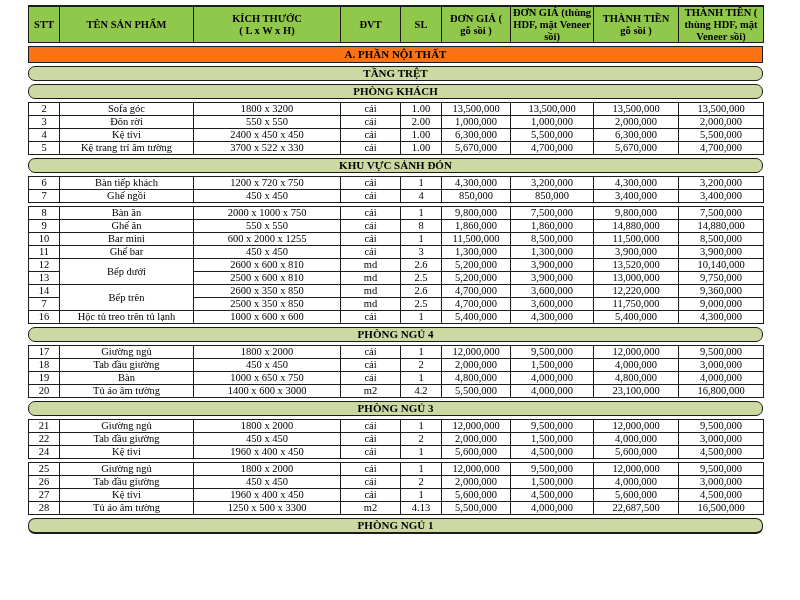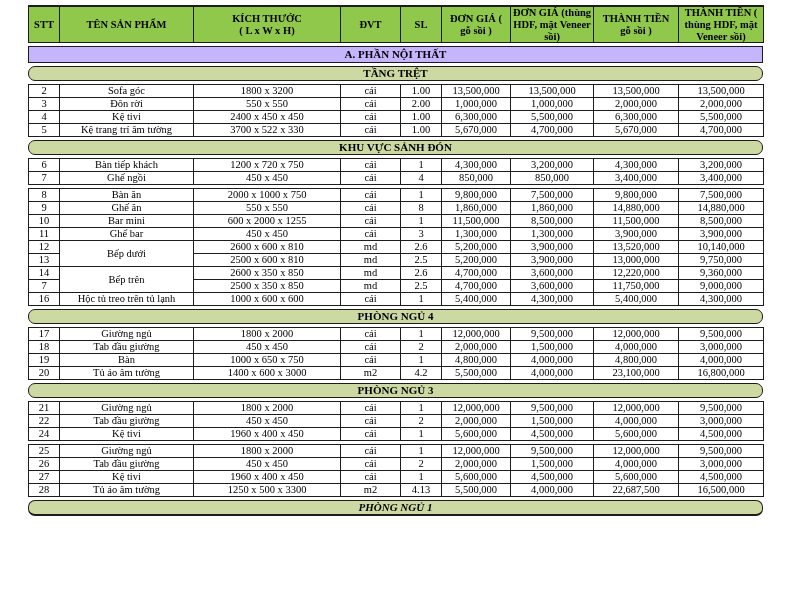--- a/index.html
+++ b/index.html
@@ -60,26 +60,26 @@
   .band {
     margin-top: 3px;
     border: 1px solid #1c1c1c;
     height: 13px;
     line-height: 13px;
     text-align: center;
     font-weight: bold;
     font-size: 11px;
   }
   .band-dark {
-    background: #c4b5fd;
+    background: #f97316;
     height: 15px;
     line-height: 15px;
   }
   .band-light { background: #cdd9a3; border-radius: 7px; }
-  .band:last-child { border-bottom-width: 2px; font-style: italic; }
+  .band:last-child { border-bottom-width: 2px; }
 </style>
 </head>
 <body>
 
 <div class="wrap">
   <table class="grid">
     <colgroup>
       <col class="c1">
         <col class="c2">
         <col class="c3">
@@ -107,20 +107,21 @@
 gỗ sồi )</th>
         <th>THÀNH TIỀN  (
 thùng HDF, mặt
 Veneer sồi)</th>
       </tr>
     </thead>
   </table>
   <div id="table-body">
       <div class="band band-dark"><span>A. PHẦN NỘI THẤT</span></div>
       <div class="band band-light"><span>TẦNG TRỆT</span></div>
+      <div class="band band-light"><span>PHÒNG KHÁCH</span></div>
       <table class="grid">
         <colgroup>
           <col class="c1">
           <col class="c2">
           <col class="c3">
           <col class="c4">
           <col class="c5">
           <col class="c6">
           <col class="c7">
           <col class="c8">

